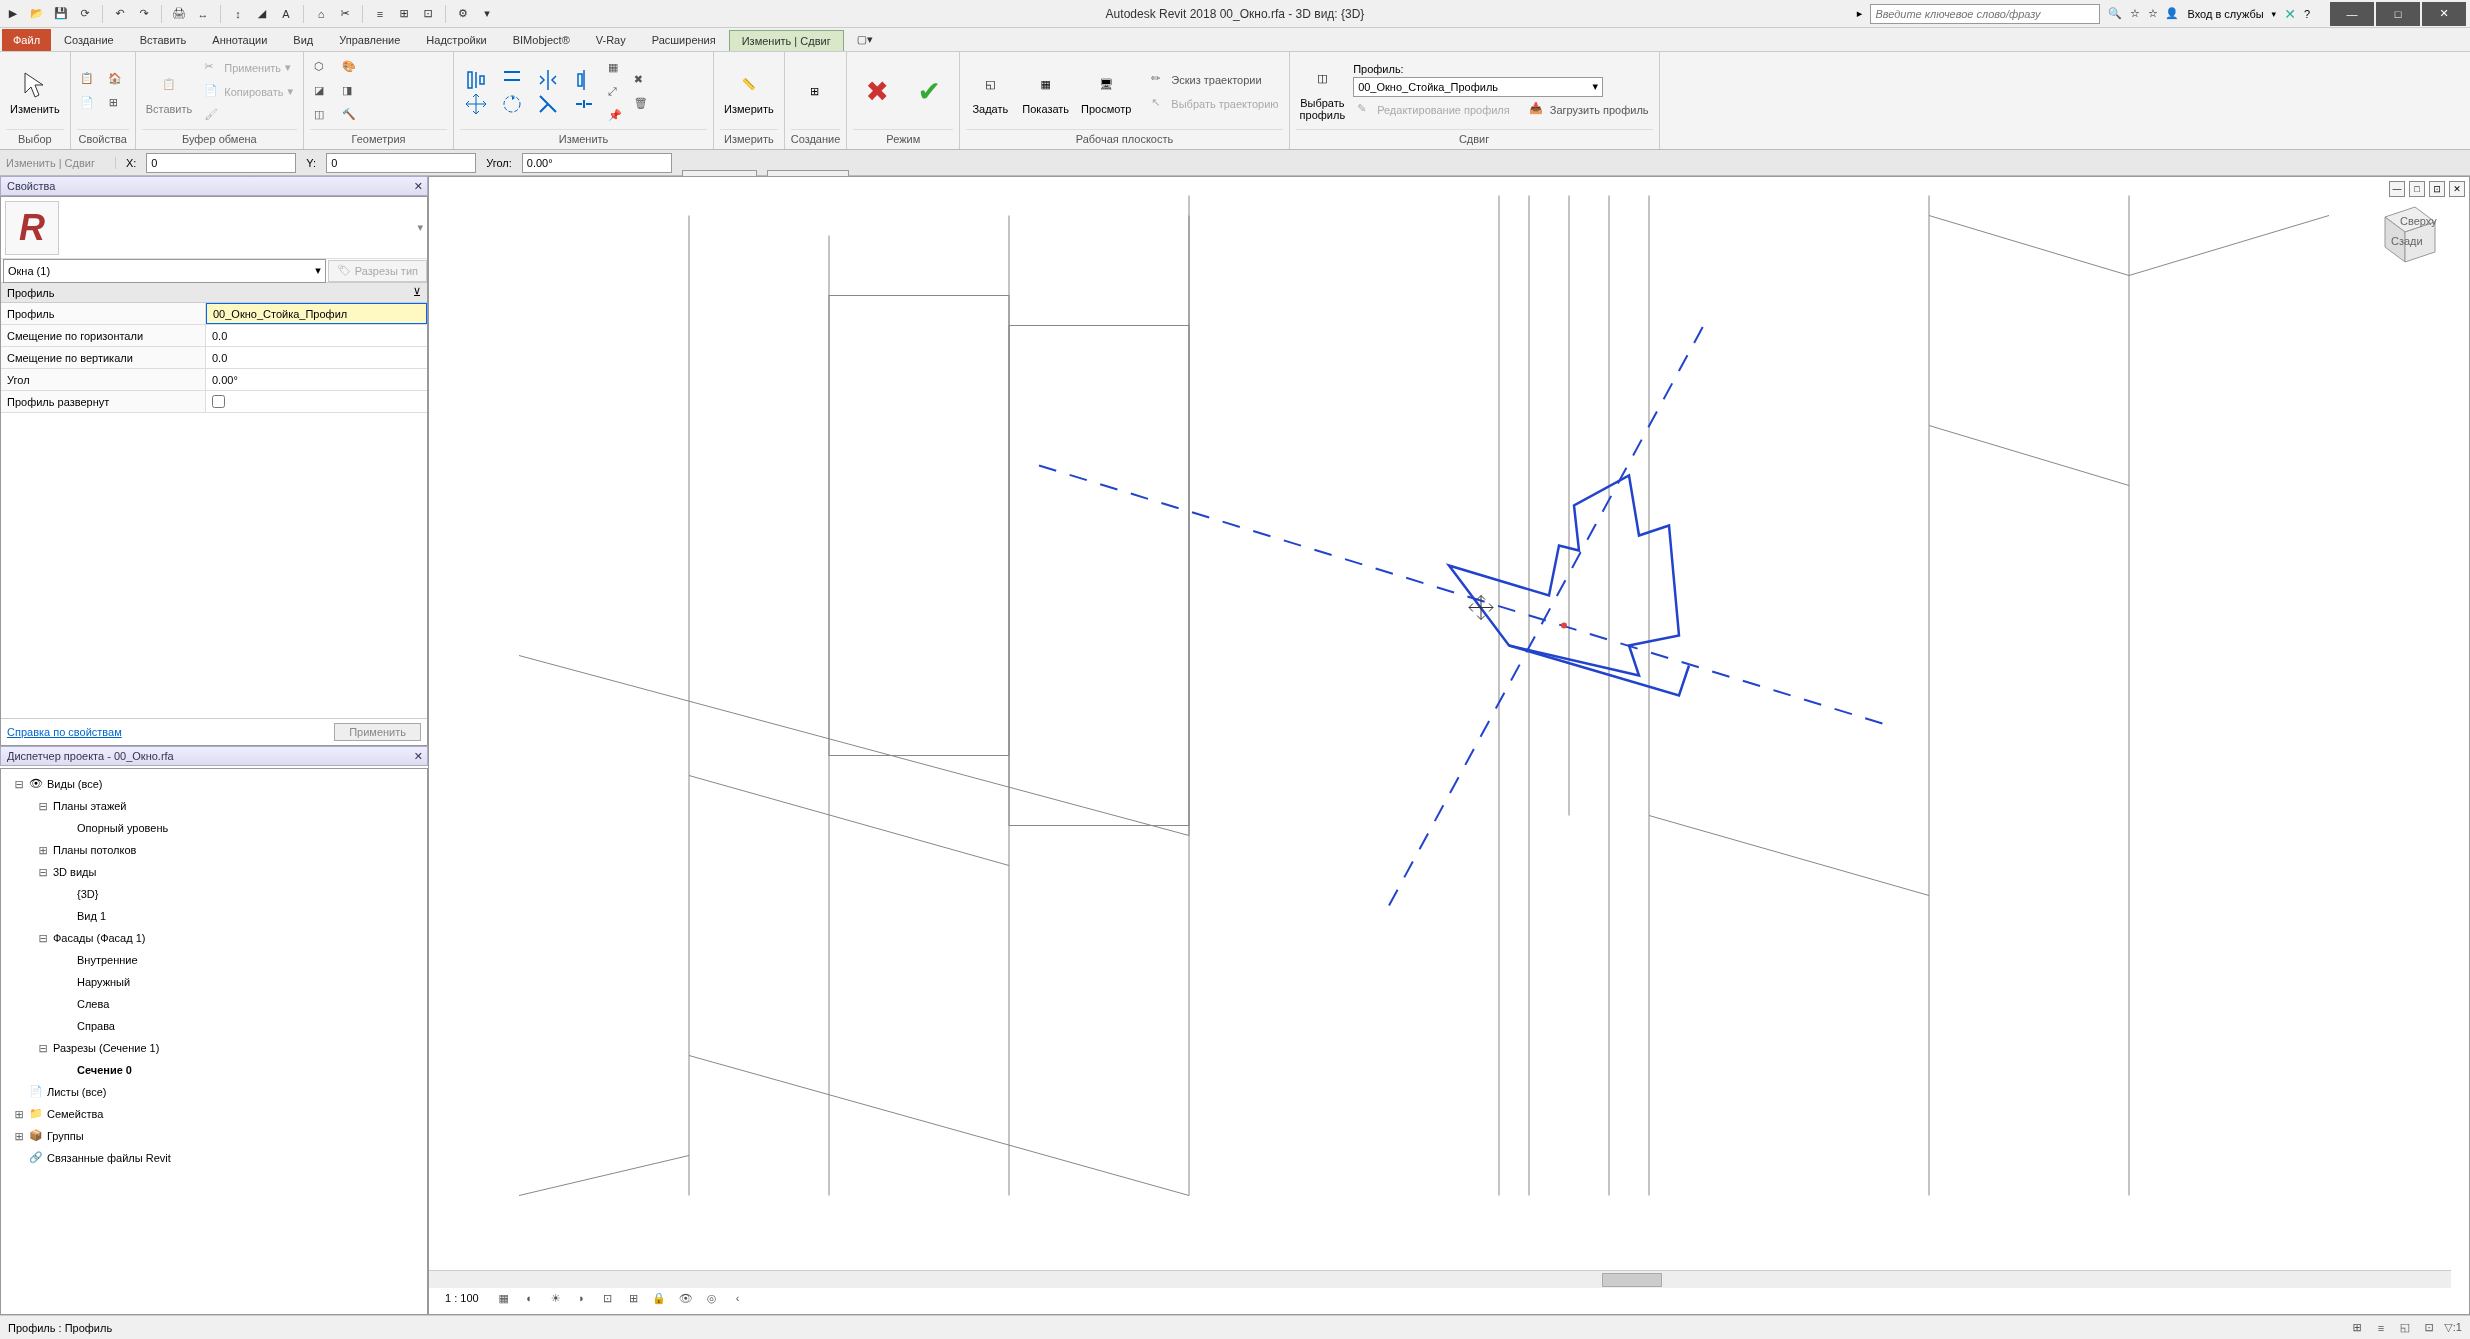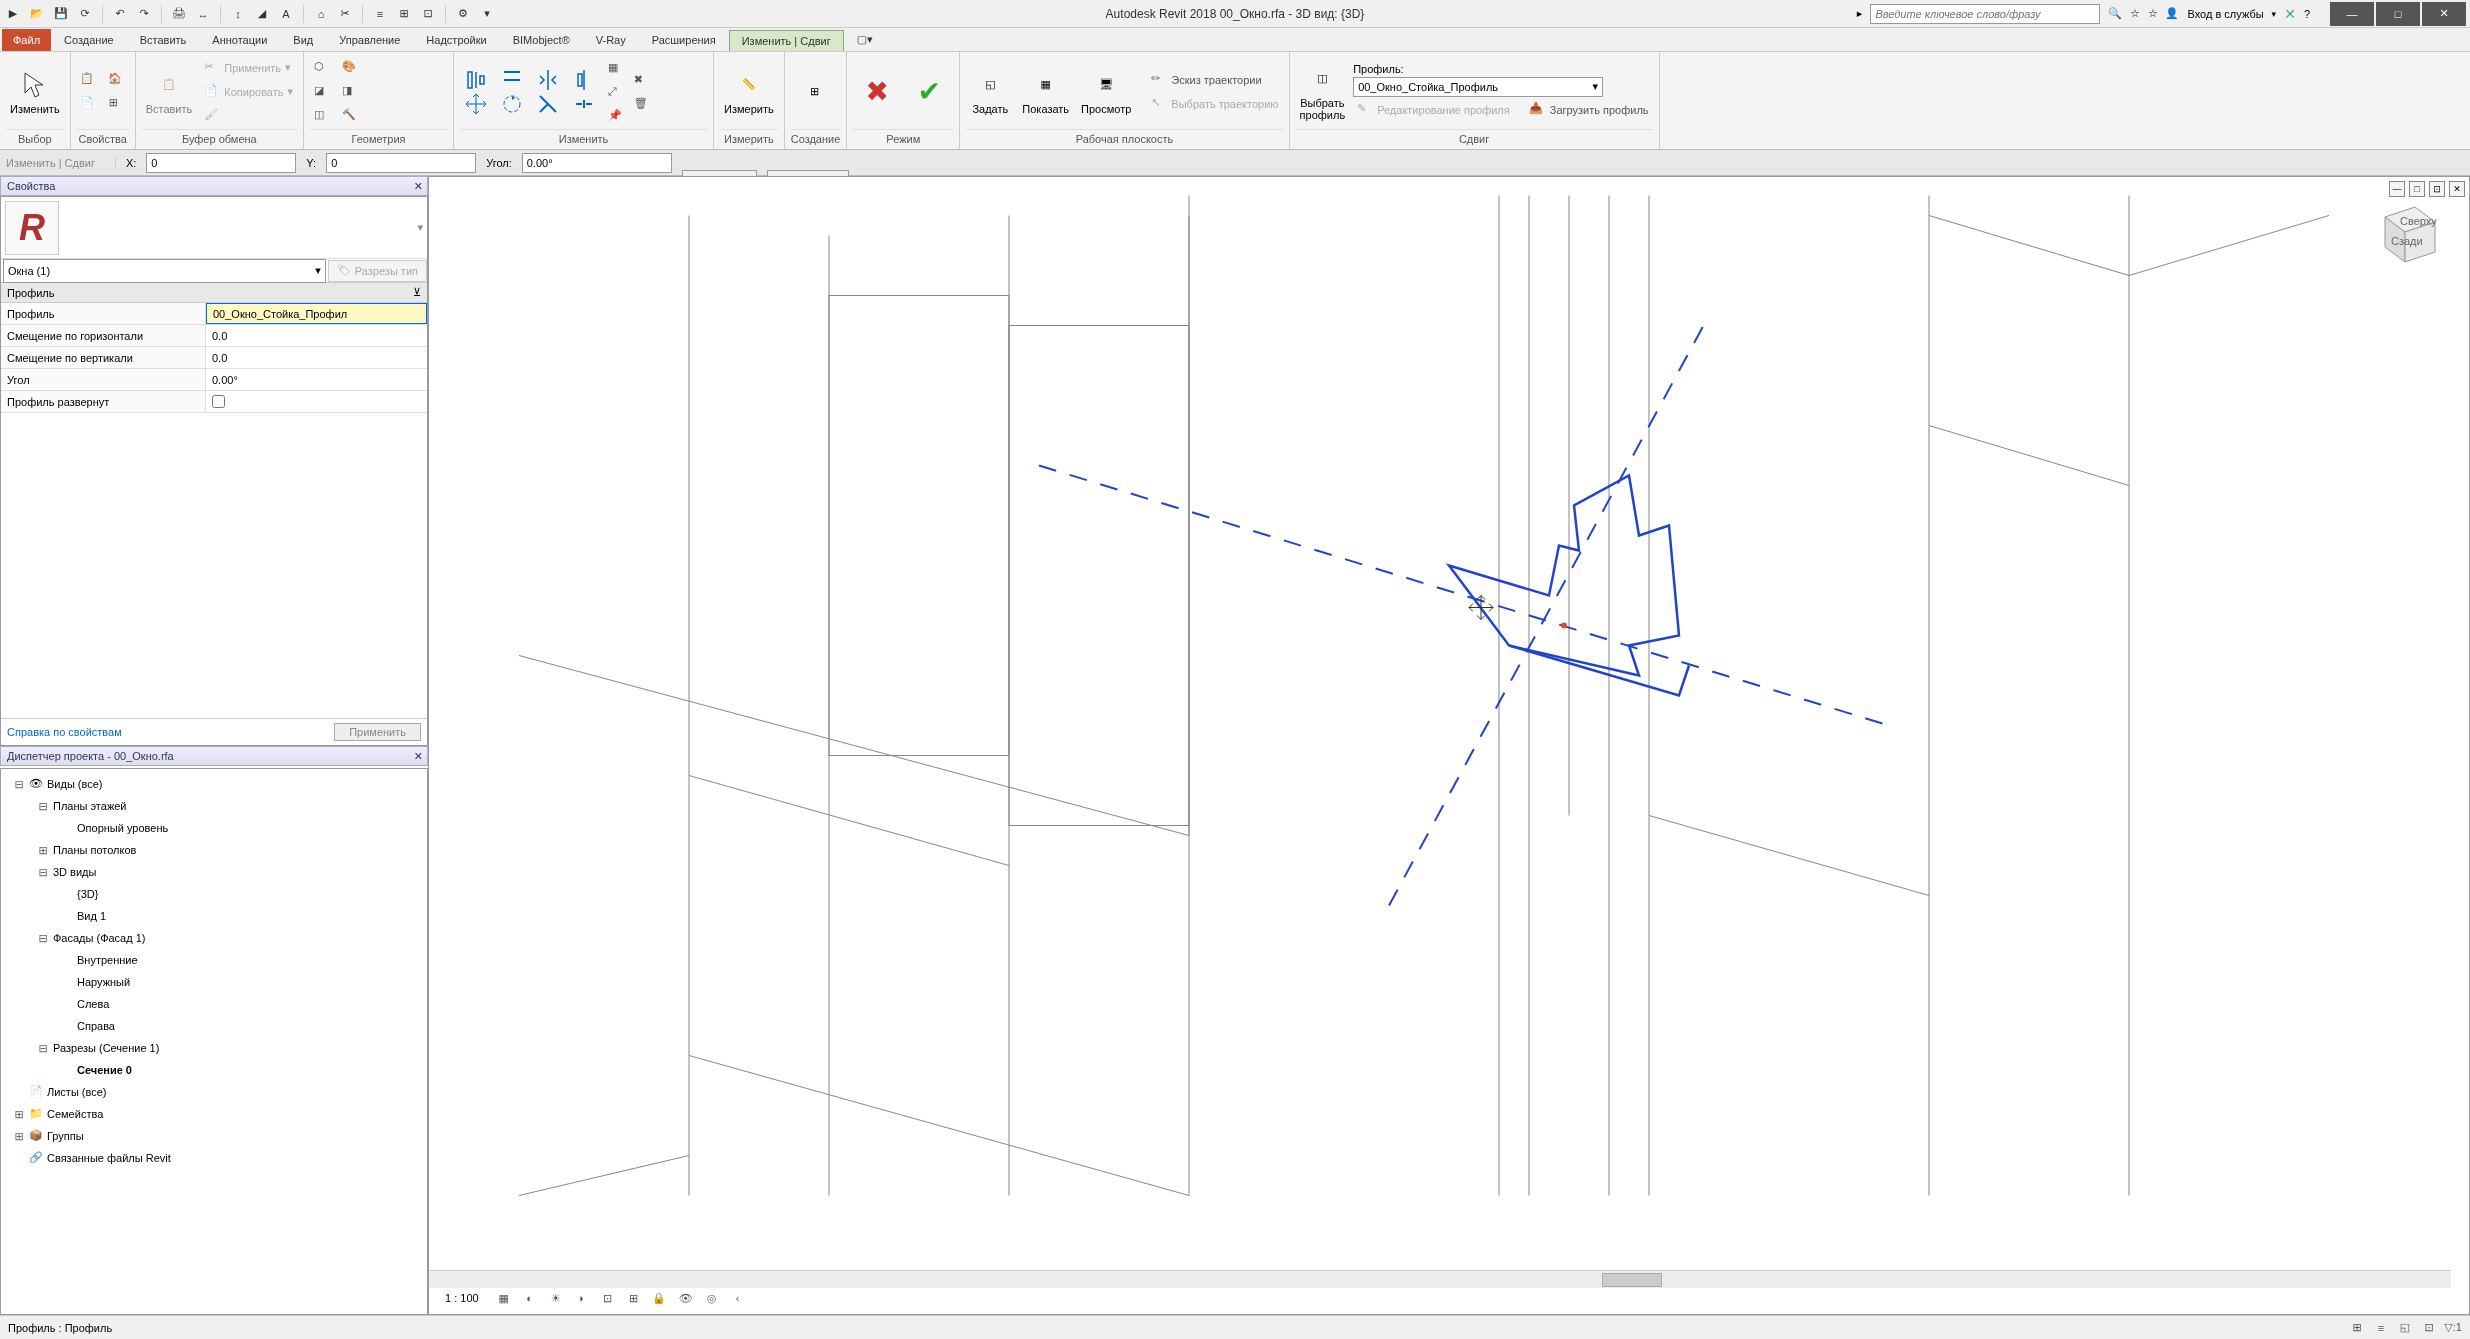--- a/index.html
+++ b/index.html
@@ -51,21 +51,21 @@
 .type-img { width: 54px; height: 54px; background: #f8f8f8; border: 1px solid #ccc; display: flex; align-items: center; justify-content: center; color: #a33; font-size: 36px; font-weight: bold; font-style: italic; }
 .type-sel-row { height: 24px; display: flex; align-items: center; border-bottom: 1px solid #ccc; }
 .type-sel { flex: 1; height: 24px; border: 1px solid #999; padding: 0 4px; display: flex; align-items: center; justify-content: space-between; margin: 0 2px; }
 .edit-type-btn { height: 22px; padding: 0 8px; border: 1px solid #ccc; background: #f4f4f4; color: #aaa; cursor: pointer; display: flex; align-items: center; gap: 4px; }
 .prop-group-hdr { height: 20px; background: #e8e8e8; padding: 0 6px; display: flex; align-items: center; font-weight: 500; border-bottom: 1px solid #ccc; position: relative; }
 .prop-row { height: 22px; display: flex; border-bottom: 1px solid #ddd; }
 .prop-row .name { width: 205px; padding: 0 6px; display: flex; align-items: center; border-right: 1px solid #ddd; background: #fafafa; }
 .prop-row .val { flex: 1; padding: 0 6px; display: flex; align-items: center; }
 .prop-row .val input[type=checkbox] { margin: 0; }
 .props-footer { margin-top: auto; display: flex; align-items: center; justify-content: space-between; padding: 4px 6px; border-top: 1px solid #ccc; }
-.props-footer a { color: #06c; cursor: pointer; }
+.props-footer a { color: #06c; text-decoration: underline; cursor: pointer; }
 .props-footer button { padding: 2px 14px; border: 1px solid #aaa; background: #eee; color: #888; }
 
 .browser-panel { flex: 1; border: 1px solid #999; background: #fff; margin-top: 2px; overflow: auto; }
 .tree { padding: 4px; }
 .tree-item { display: flex; align-items: center; height: 22px; gap: 4px; cursor: pointer; }
 .tree-toggle { width: 12px; text-align: center; color: #666; }
 .tree-ico { width: 14px; height: 14px; }
 
 
 .canvas { position: absolute; left: 428px; right: 0; top: 176px; bottom: 24px; background: #fff; border: 1px solid #999; }

